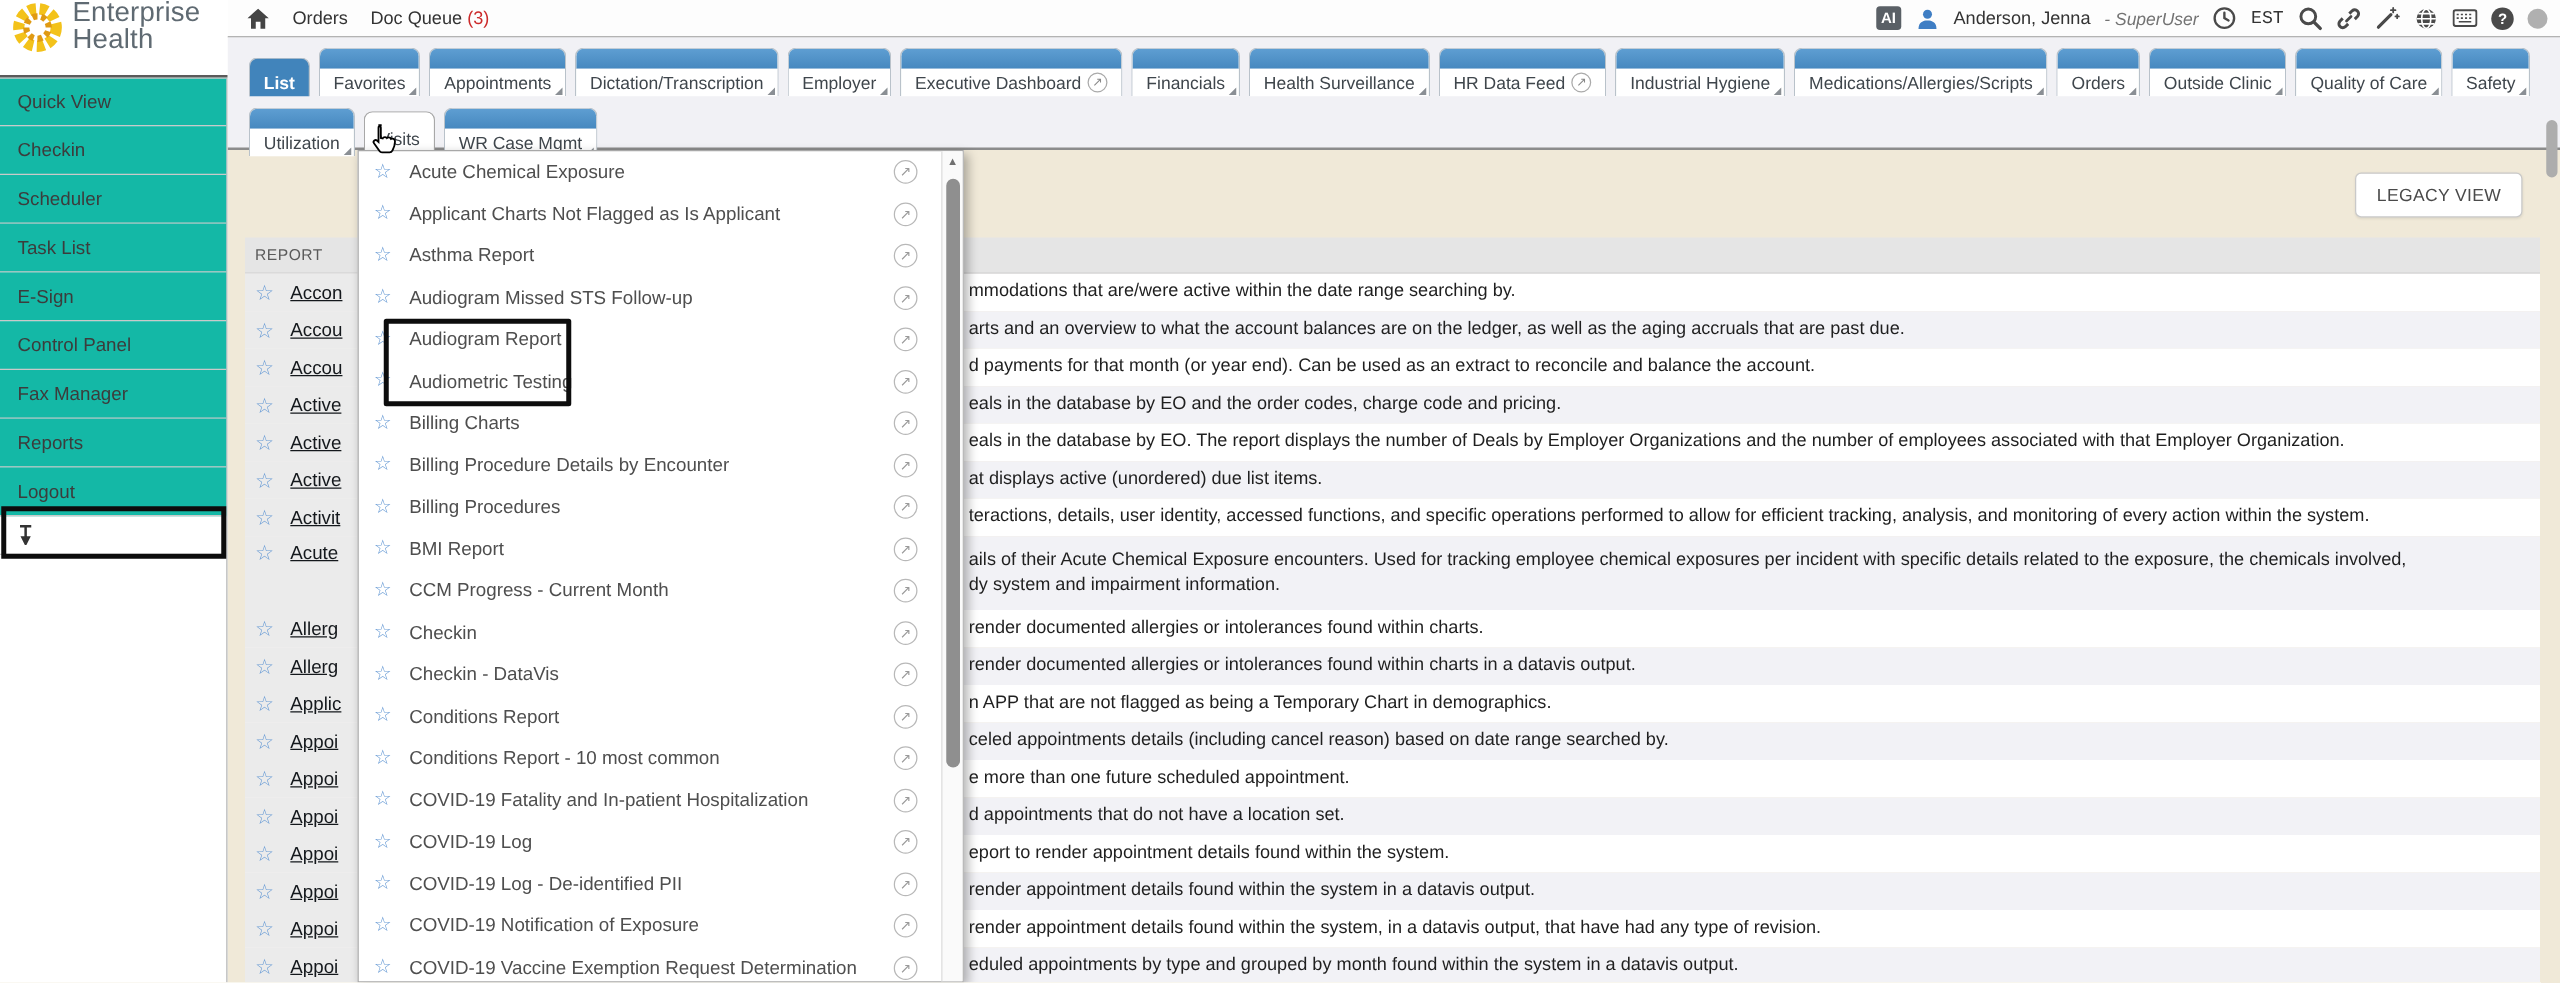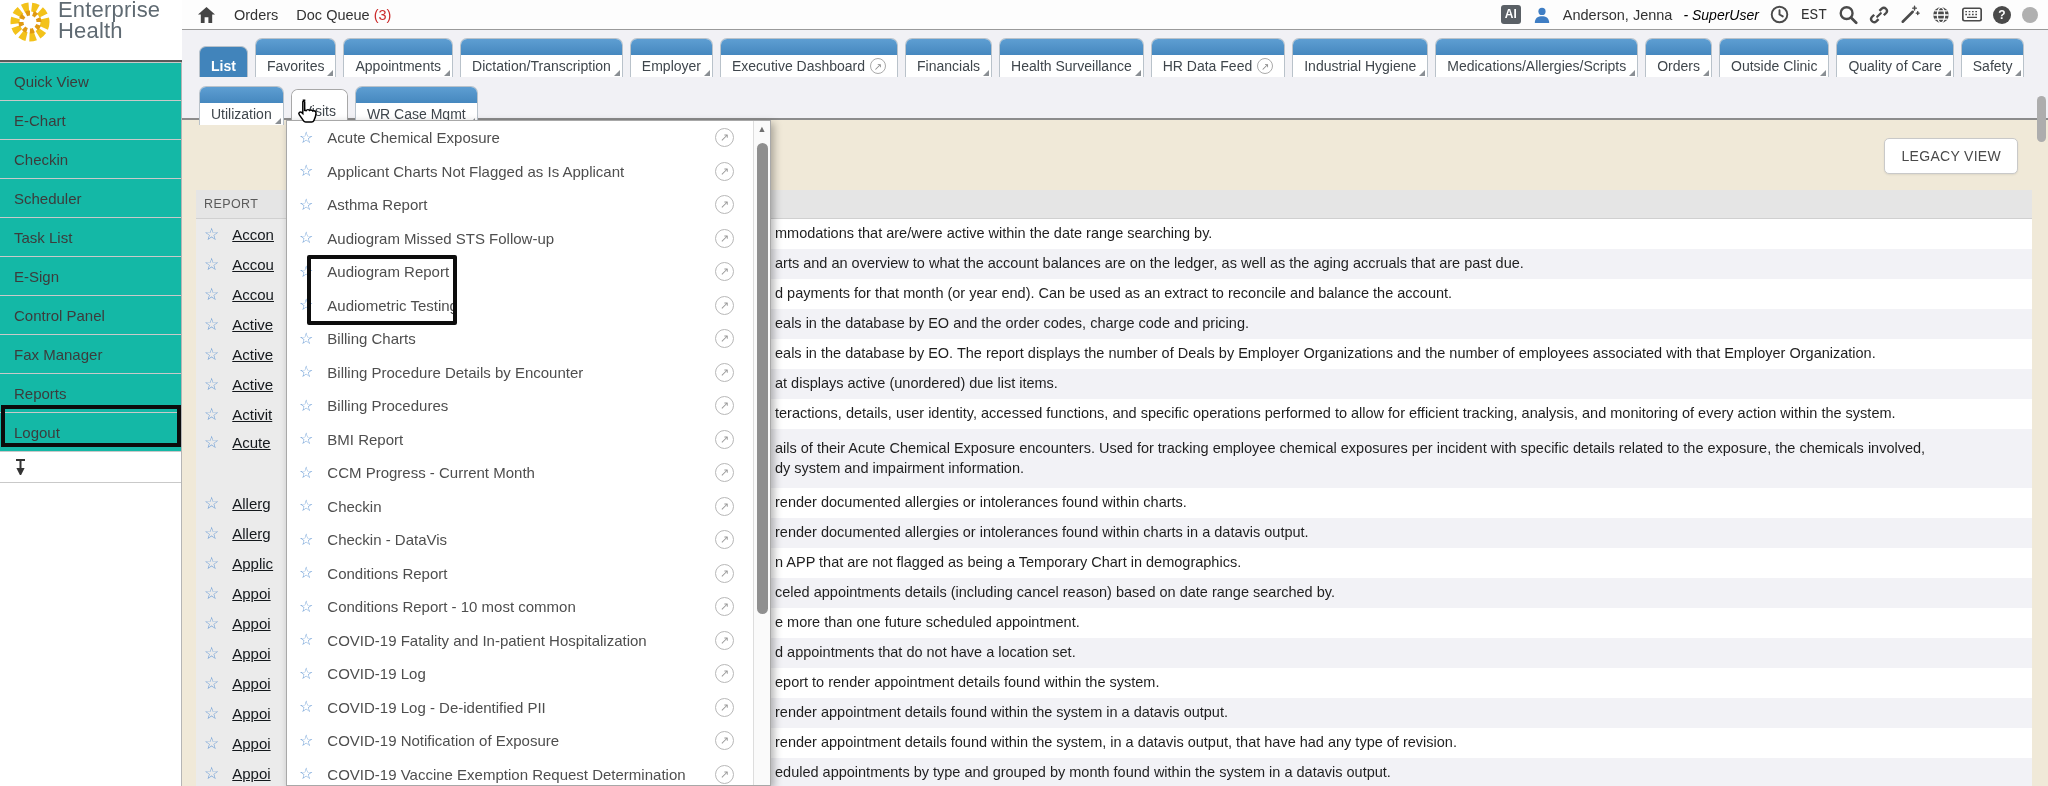--- a/index.html
+++ b/index.html
@@ -10,21 +10,21 @@
   
   .topbar { position:absolute; left:182px; top:0; width:1866px; height:30px; background:#fdfdfd;
             border-bottom:1px solid #9a9a9a; display:flex; align-items:center; padding:0 10px 0 14px; }
   .crumb { display:flex; align-items:center; gap:18px; font-size:14.5px; color:#333; }
   .crumb .link { cursor:pointer; }
   .crumb .red { color:#cc2b2b; }
   .topbar-right { margin-left:auto; display:flex; align-items:center; gap:11px; }
   .ai-badge { background:#5a6066; color:#fff; font-weight:bold; font-size:12px; padding:2px 4px;
               border-radius:3px; line-height:1.2; }
   .uname { font-size:14.5px; color:#333; }
-  .urole { font-size:14px; color:#000000; font-style:italic; }
+  .urole { font-size:14px; color:#737373; font-style:italic; }
   .tz { font-size:14.5px; color:#333;font-family:Liberation Mono, monospace; }
   .tico { width:20px; height:20px; display:inline-flex; align-items:center; justify-content:center; }
   .help-dot { width:18px; height:18px; border-radius:50%; background:#4a4a4a; color:#fff; font-size:12px;
               font-weight:bold; display:flex; align-items:center; justify-content:center; }
   .gray-dot { width:16px; height:16px; border-radius:50%; background:#b0b0b0; }
 
   
   .logo-block { position:absolute; left:0; top:0; width:182px; height:62px; background:#fff; z-index:30;
                 border-bottom:2px solid #5a5a5a; display:flex; padding-left:8px; gap:6px; }
   .logo-text { color:#5f6a72; font-size:22px; line-height:0.95; letter-spacing:0.2px; }
@@ -184,23 +184,20 @@
       <span class="gray-dot"></span>
     </div>
   </div>
 
   <div class="sidebar">
     <div>
   <div class="side-item">
     <span>Quick View</span>
   </div>
 
-  <div class="side-item">
-    <span>E-Chart</span>
-  </div>
 
   <div class="side-item">
     <span>Checkin</span>
   </div>
 
   <div class="side-item">
     <span>Scheduler</span>
   </div>
 
   <div class="side-item">

